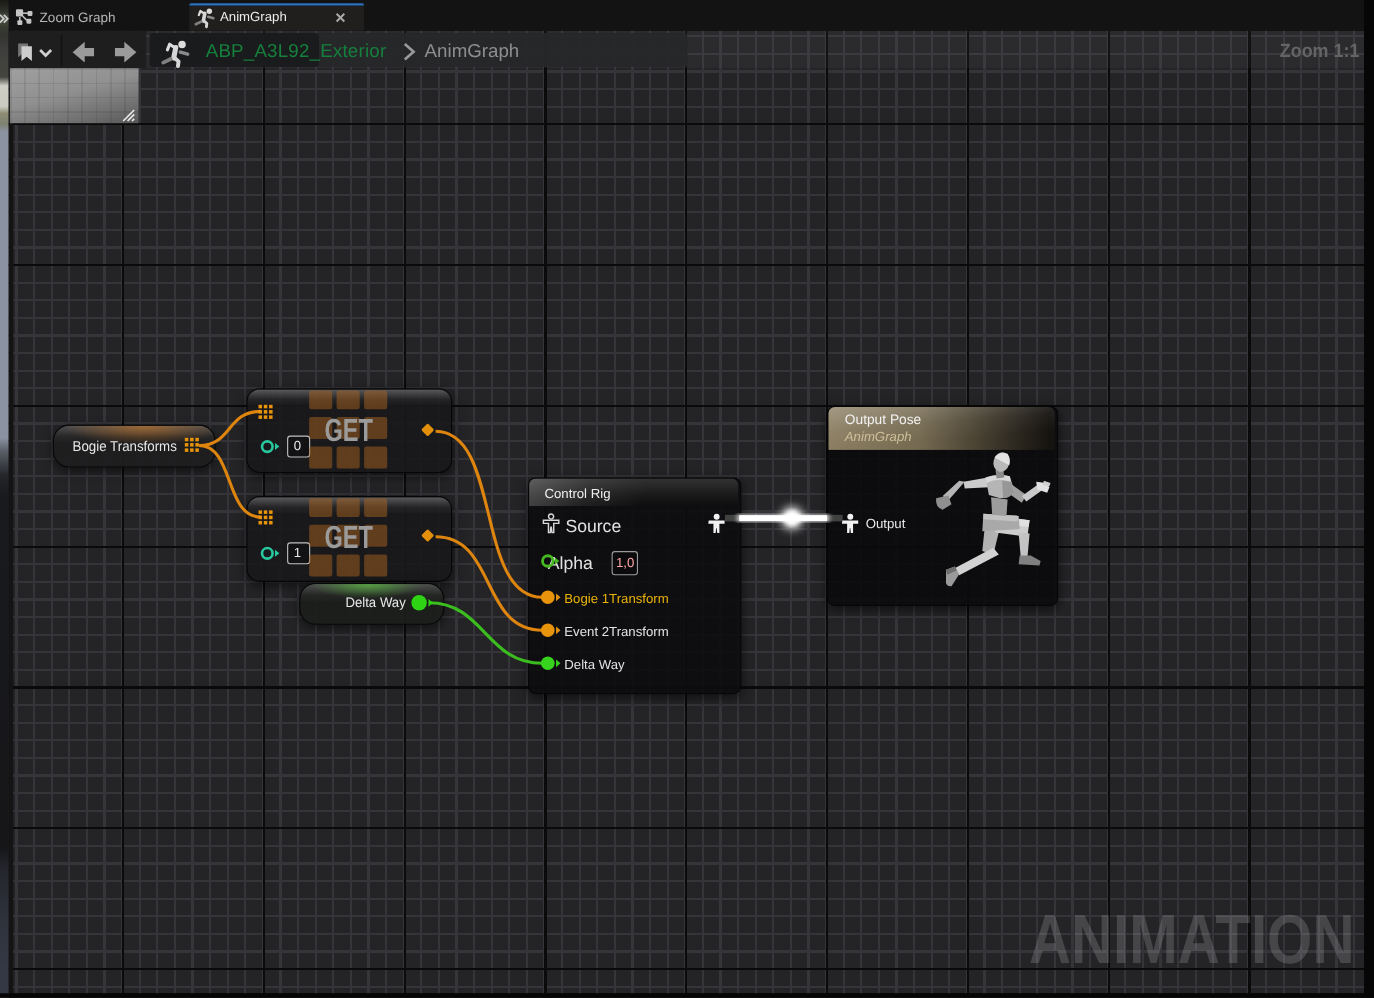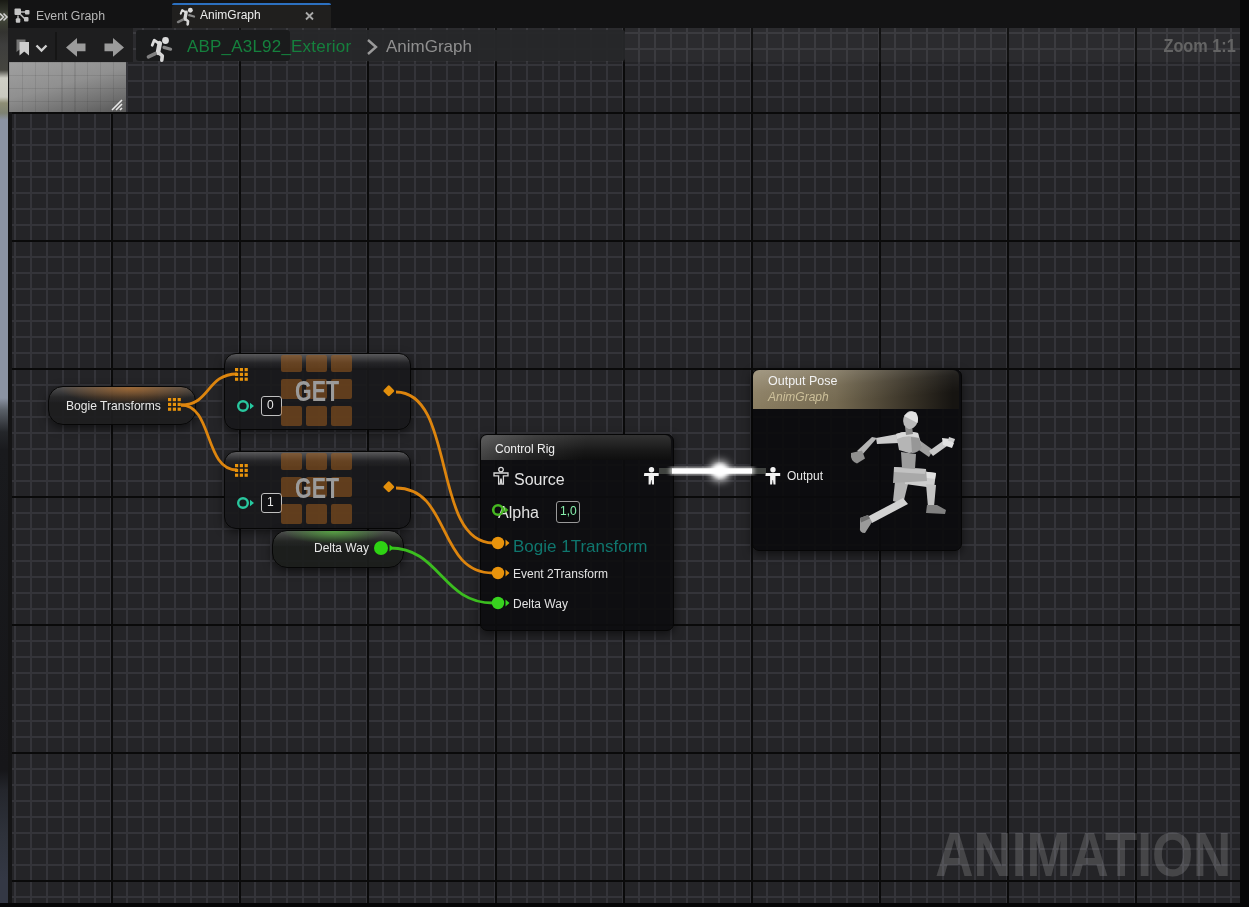--- a/index.html
+++ b/index.html
@@ -42,21 +42,21 @@
   <div class="abs" id="tool-left"></div>
   <div class="abs" id="crumb1"></div>
   <div class="abs" id="crumb2"></div>
   <div class="abs" id="minimap"></div>
 
   <div class="abs" style="left:1240px;top:0;width:9px;height:907px;background:#060607"></div>
   <div class="abs" style="left:0;top:903px;width:1249px;height:4px;background:#060607"></div>
 
   <div class="abs" id="activetab" style="left:172px;top:5px;width:159px;height:23px;background:#201f1e;border-radius:3px 3px 0 0"></div>
   <div class="abs" style="left:172px;top:3px;width:159px;height:2px;background:#2c70c0;border-radius:2px 2px 0 0"></div>
-  <div class="txt" style="left:36px;top:8.5px;font-size:12.3px;color:#b5b5b5">Event Graph</div>
+  <div class="txt" style="left:36px;top:8.5px;font-size:12.3px;color:#b5b5b5">Zoom Graph</div>
   <div class="txt" style="left:200px;top:8px;font-size:12px;color:#ececec">AnimGraph</div>
 
   <div class="txt" style="left:187px;top:37px;font-size:17px;color:#15803d;letter-spacing:0.2px">ABP_A3L92_Exterior</div>
   <div class="txt" style="left:386px;top:37px;font-size:17px;color:#8f8f8f">AnimGraph</div>
   <div class="txt" style="right:13px;top:36px;font-size:17.5px;font-weight:bold;color:#646464;transform:scaleX(0.93);transform-origin:100% 50%">Zoom 1:1</div>
   <div class="abs" style="left:55px;top:32px;width:2px;height:28px;background:#151515"></div>
 
   <div class="node" id="bogie" style="left:48px;top:386px;width:146px;height:37px;border-radius:15px;
     background:
       radial-gradient(72px 16px at 56% 3%, rgba(226,130,36,0.52), rgba(226,130,36,0) 100%),
@@ -80,25 +80,25 @@
       linear-gradient(rgba(255,255,255,0.22), rgba(255,255,255,0.04) 10px, rgba(0,0,0,0) 16px),
       rgba(28,30,28,0.93)"></div>
   <div class="txt" style="left:314px;top:541px;font-size:12.5px;color:#e8e8e8;transform:scaleX(0.96);transform-origin:0 50%">Delta Way</div>
 
   <div class="node" id="ctrlrig" style="left:480px;top:434px;width:192px;height:195px;border-radius:7px;background:rgba(13,13,15,0.92)"></div>
   <div class="abs" id="ctrlhead" style="left:481px;top:435px;width:190px;height:25px;border-radius:6px 6px 0 0;
     background:linear-gradient(100deg, rgba(255,255,255,0.22), rgba(255,255,255,0.07) 28%, rgba(255,255,255,0) 55%), linear-gradient(#323232,#181818 65%,#0e0e0e)"></div>
   <div class="txt" style="left:495px;top:442px;font-size:12px;font-weight:normal;color:#efefef">Control Rig</div>
   <div class="txt" style="left:514px;top:471px;font-size:16px;color:#e2e2e2">Source</div>
   <div class="txt" style="left:498px;top:504px;font-size:16px;color:#e2e2e2">Alpha</div>
-  <div class="txt" style="left:513px;top:537px;font-size:17px;color:#0f766e">Bogie 1Transform</div>
+  <div class="txt" style="left:513px;top:537px;font-size:12px;color:#eab308">Bogie 1Transform</div>
   <div class="txt" style="left:513px;top:567px;font-size:12px;color:#e2e2e2">Event 2Transform</div>
   <div class="txt" style="left:513px;top:597px;font-size:12px;color:#e2e2e2">Delta Way</div>
   <div class="abs" style="left:556px;top:501px;width:22px;height:20px;border:1.5px solid #9a9a9a;border-radius:3px;background:rgba(0,0,0,0.25)">
-    <div class="txt" style="left:3px;top:2px;font-size:12px;color:#86efac">1,0</div>
+    <div class="txt" style="left:3px;top:2px;font-size:12px;color:#fca5a5">1,0</div>
   </div>
 
   <div class="node" id="outpose" style="left:752px;top:369px;width:208px;height:180px;border-radius:7px;background:rgba(11,11,13,0.92)"></div>
   <div class="abs" id="outhead" style="left:753px;top:370px;width:206px;height:39px;border-radius:6px 6px 0 0;
     background:linear-gradient(175deg, rgba(255,255,255,0.22), rgba(255,255,255,0.05) 40%, rgba(255,255,255,0) 70%),
     linear-gradient(to right,#8a7d61,#756a51 40%,#3a3428 75%,#161411 97%)"></div>
   <div class="txt" style="left:768px;top:374px;font-size:12.5px;font-weight:normal;color:#f2f2f2">Output Pose</div>
   <div class="txt" style="left:768px;top:390px;font-size:12px;font-style:italic;color:#cdc09a">AnimGraph</div>
   <div class="txt" style="left:787px;top:469px;font-size:12px;color:#e9e9e9">Output</div>
 

